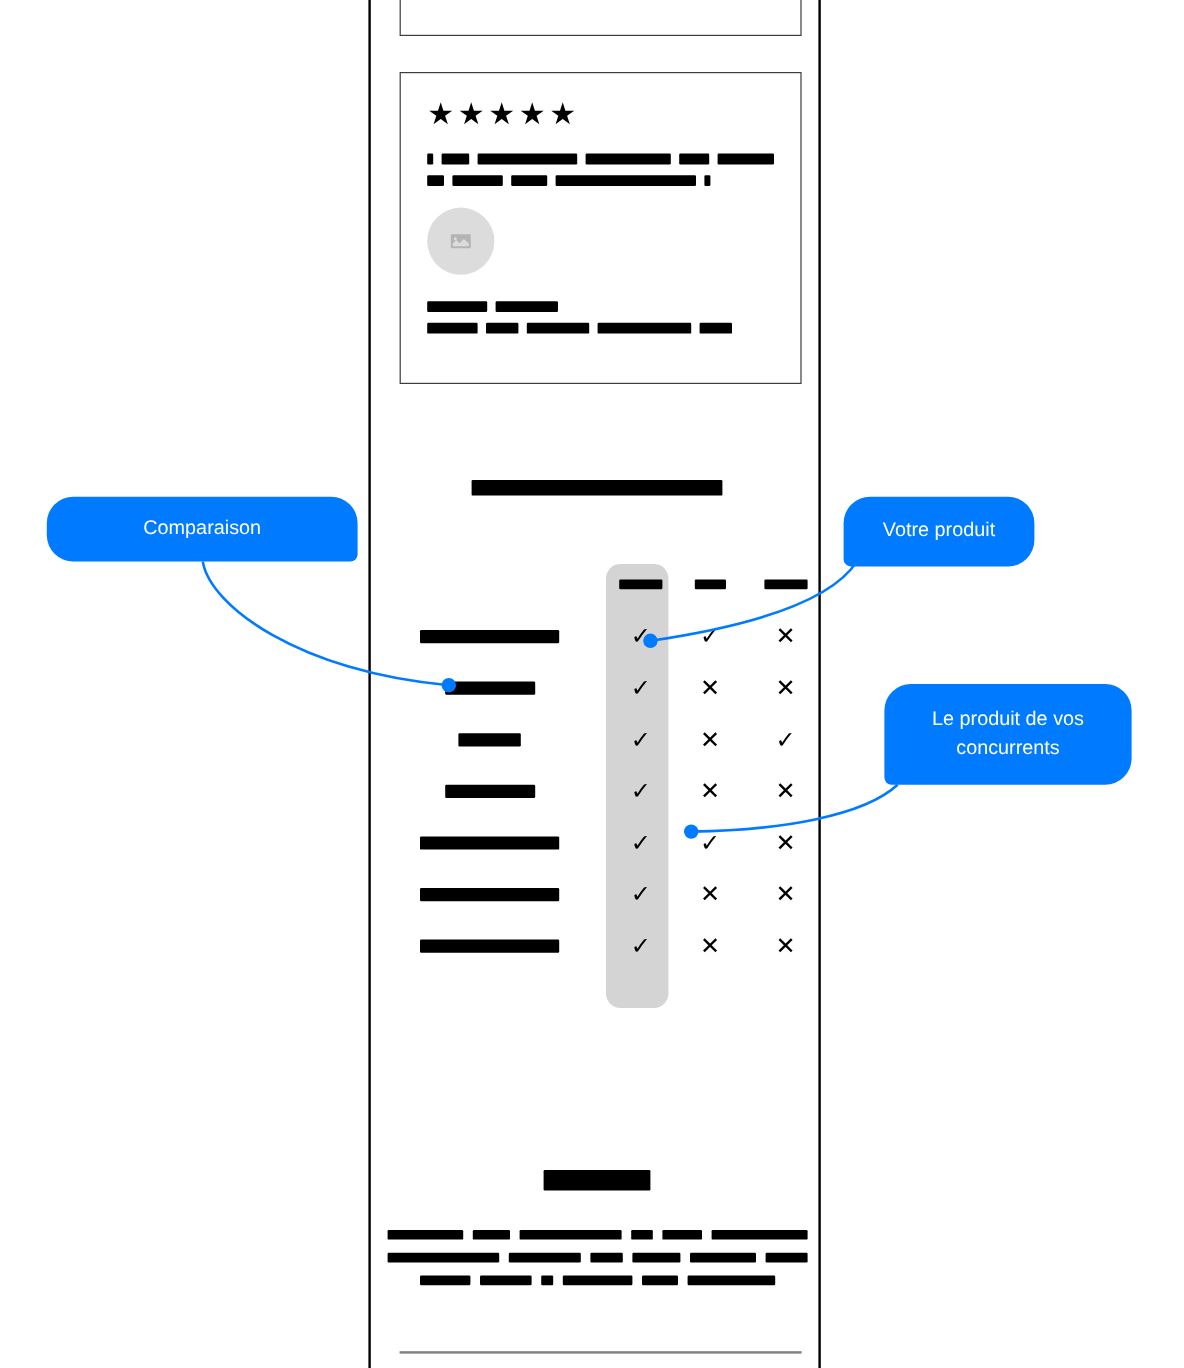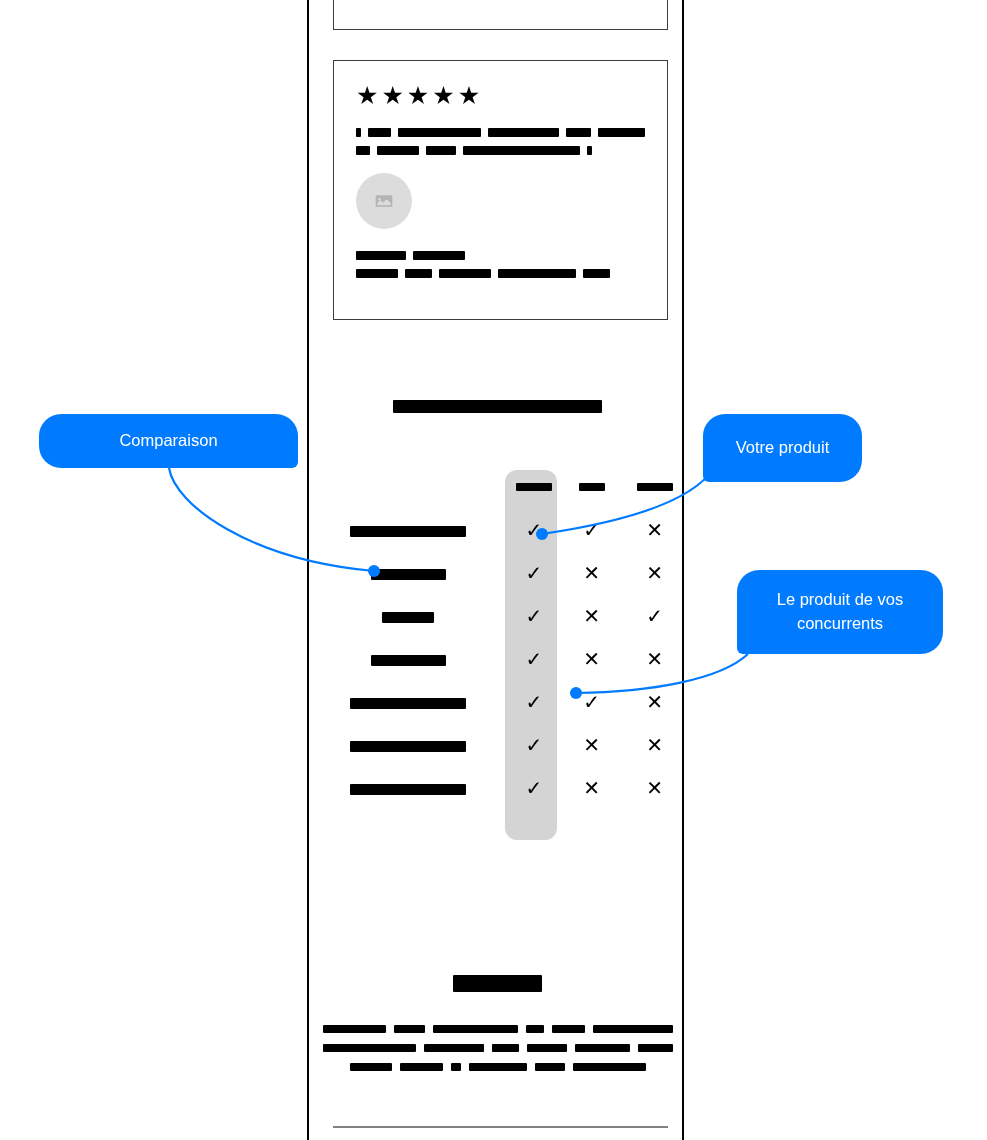--- a/index.html
+++ b/index.html
@@ -191,21 +191,21 @@
     left: 39px;
     top: 414px;
     width: 259px;
     height: 54px;
     border-bottom-right-radius: 6px;
   }
   #callout-yours {
     left: 703px;
     top: 414px;
     width: 159px;
-    height: 68px;
+    height: 58px;
     border-bottom-left-radius: 6px;
   }
   #callout-competitors {
     left: 737px;
     top: 570px;
     width: 206px;
     height: 84px;
     padding: 0 18px;
     border-bottom-left-radius: 6px;
   }

